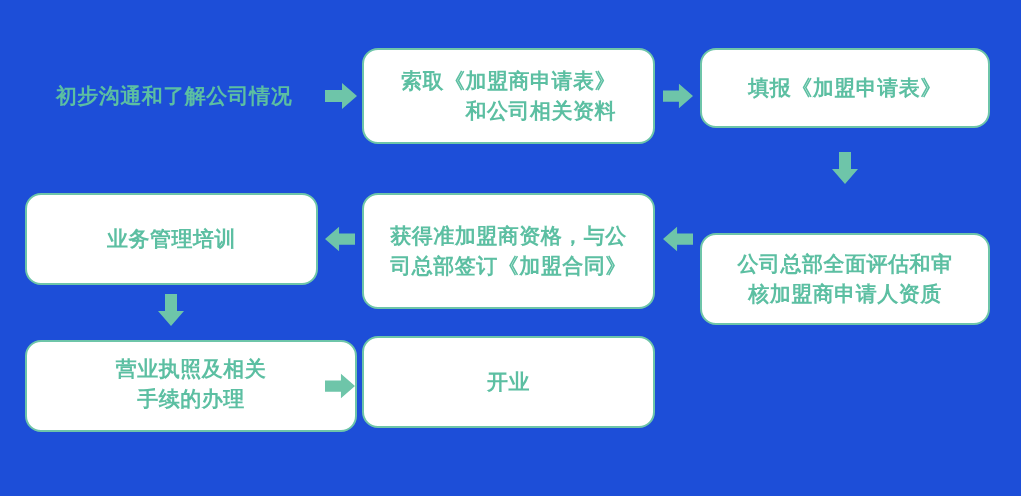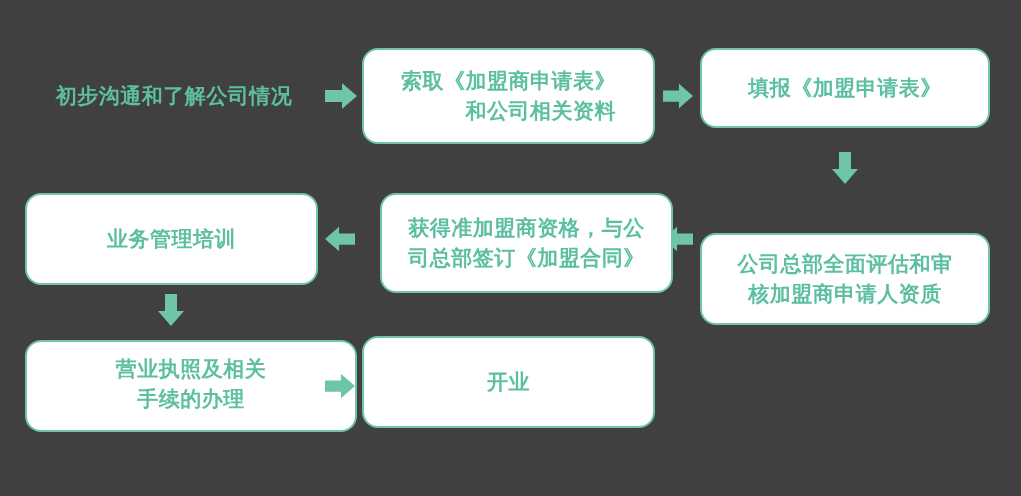--- a/index.html
+++ b/index.html
@@ -8,21 +8,21 @@
     padding: 0;
     background: #ffffff;
   }
   body {
     font-family: "DejaVu Sans", "Liberation Sans", sans-serif;
   }
   #canvas {
     position: relative;
     width: 1021px;
     height: 496px;
-    background: #404040;
+    background: #1d4ed8;
     overflow: hidden;
   }
   
   .node {
     position: absolute;
     box-sizing: border-box;
     display: flex;
     align-items: center;
     justify-content: center;
     text-align: center;
@@ -98,21 +98,21 @@
     <span class="node-label">公司总部全面评估和审
 核加盟商申请人资质</span>
   </div>
 
   <div class="arrow" style="left:663px; top:226px;">
     <svg width="30" height="26" viewBox="0 0 32 26" aria-hidden="true">
       <path d="M32 7 L15 7 L15 0 L0 13 L15 26 L15 19 L32 19 Z"></path>
     </svg>
   </div>
 
-  <div class="node" style="left:380px; top:193px; width:293px; height:100px;">
+  <div class="node" style="left:362px; top:193px; width:293px; height:116px;">
     <span class="node-label">获得准加盟商资格，与公
 司总部签订《加盟合同》</span>
   </div>
 
   <div class="arrow" style="left:325px; top:226px;">
     <svg width="30" height="26" viewBox="0 0 32 26" aria-hidden="true">
       <path d="M32 7 L15 7 L15 0 L0 13 L15 26 L15 19 L32 19 Z"></path>
     </svg>
   </div>
 

